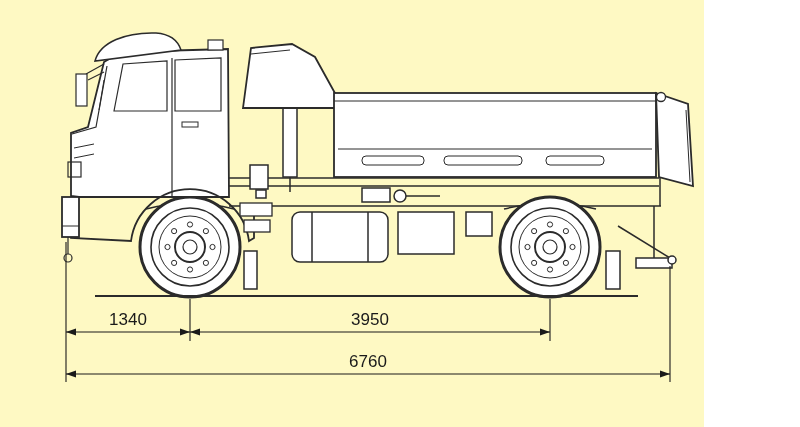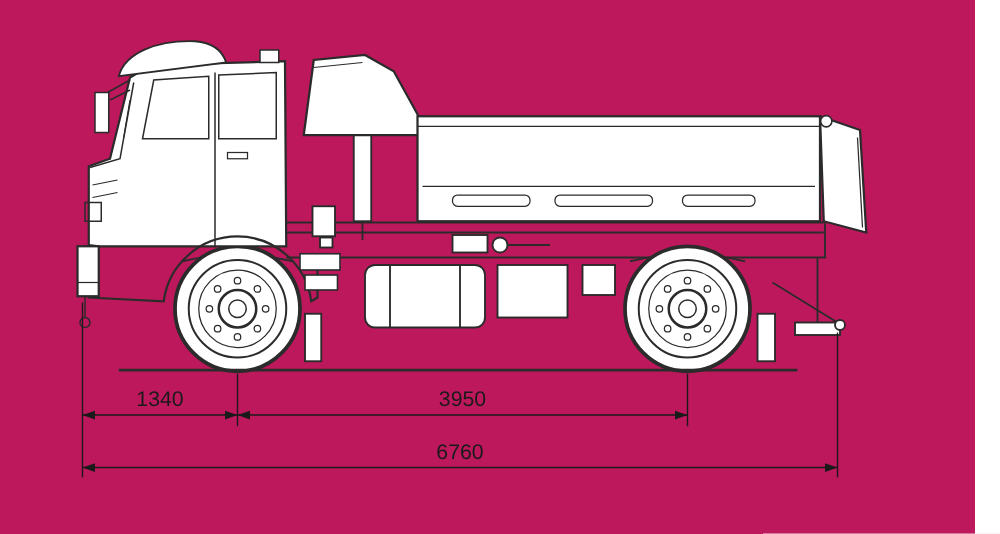--- a/index.html
+++ b/index.html
@@ -3,23 +3,23 @@
 <meta charset="utf-8">
 <style>
   html, body {
     margin: 0;
     padding: 0;
     background: #ffffff;
     font-family: "Liberation Sans", sans-serif;
   }
   .canvas {
     position: relative;
-    width: 780px;
+    width: 704px;
     height: 427px;
-    background: #be185d;
+    background: #fef9c3;
     overflow: hidden;
   }
   svg { display: block; }
   .dim-text {
     font-family: "Liberation Sans", sans-serif;
     font-size: 17px;
     fill: #1a1a1a;
   }
 </style>
 </head>

